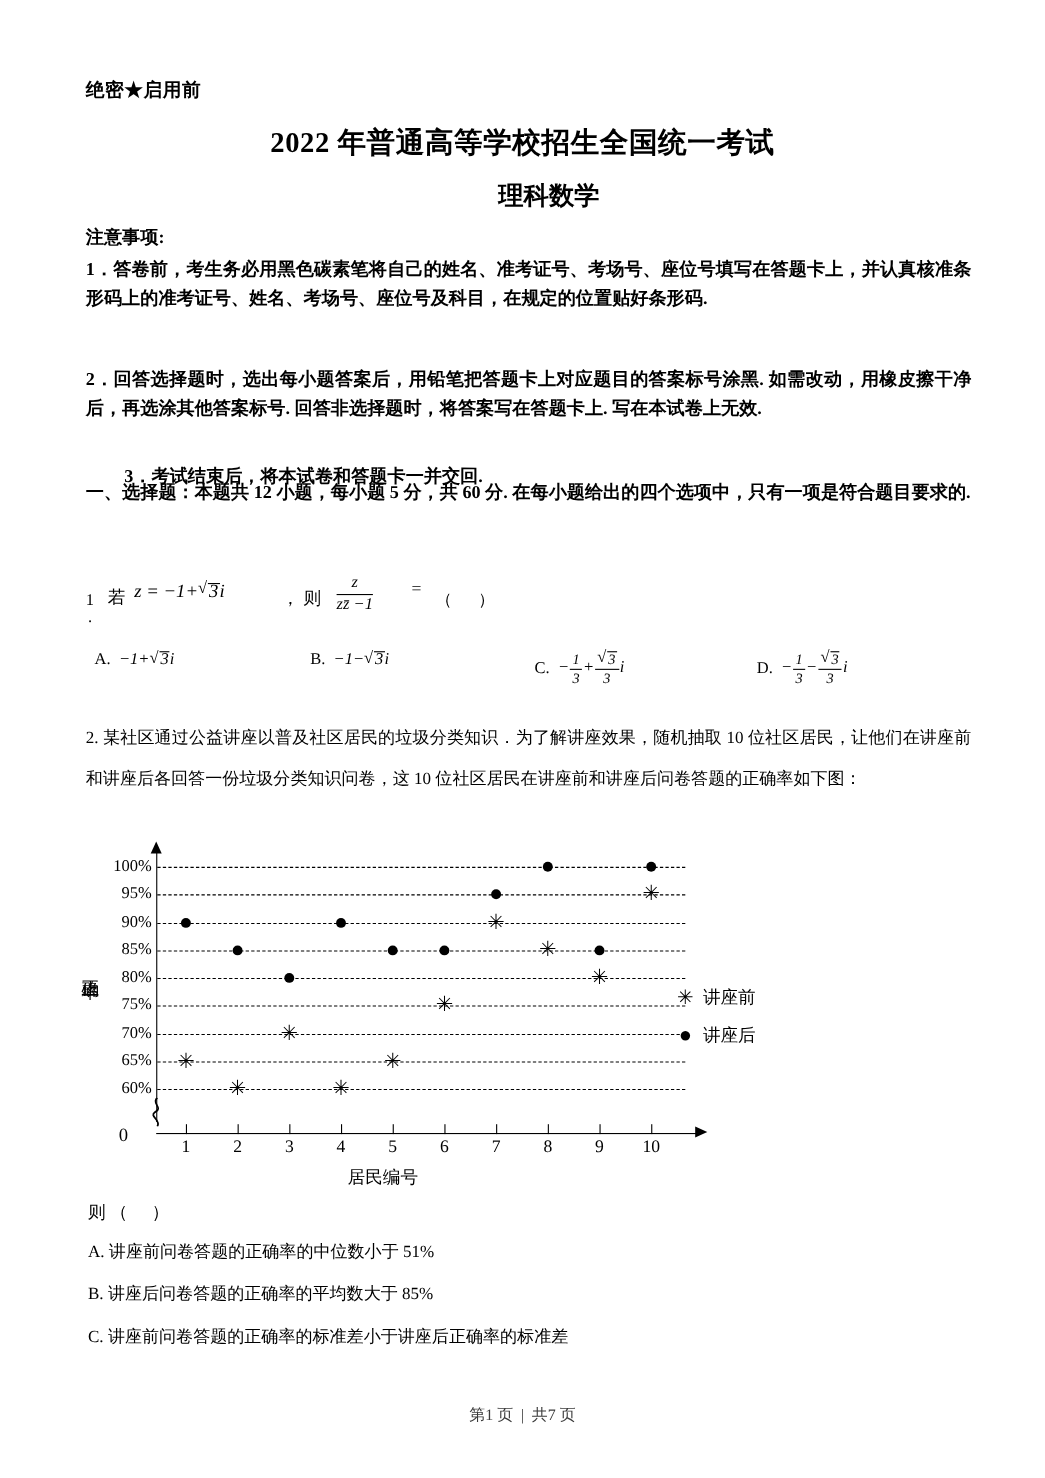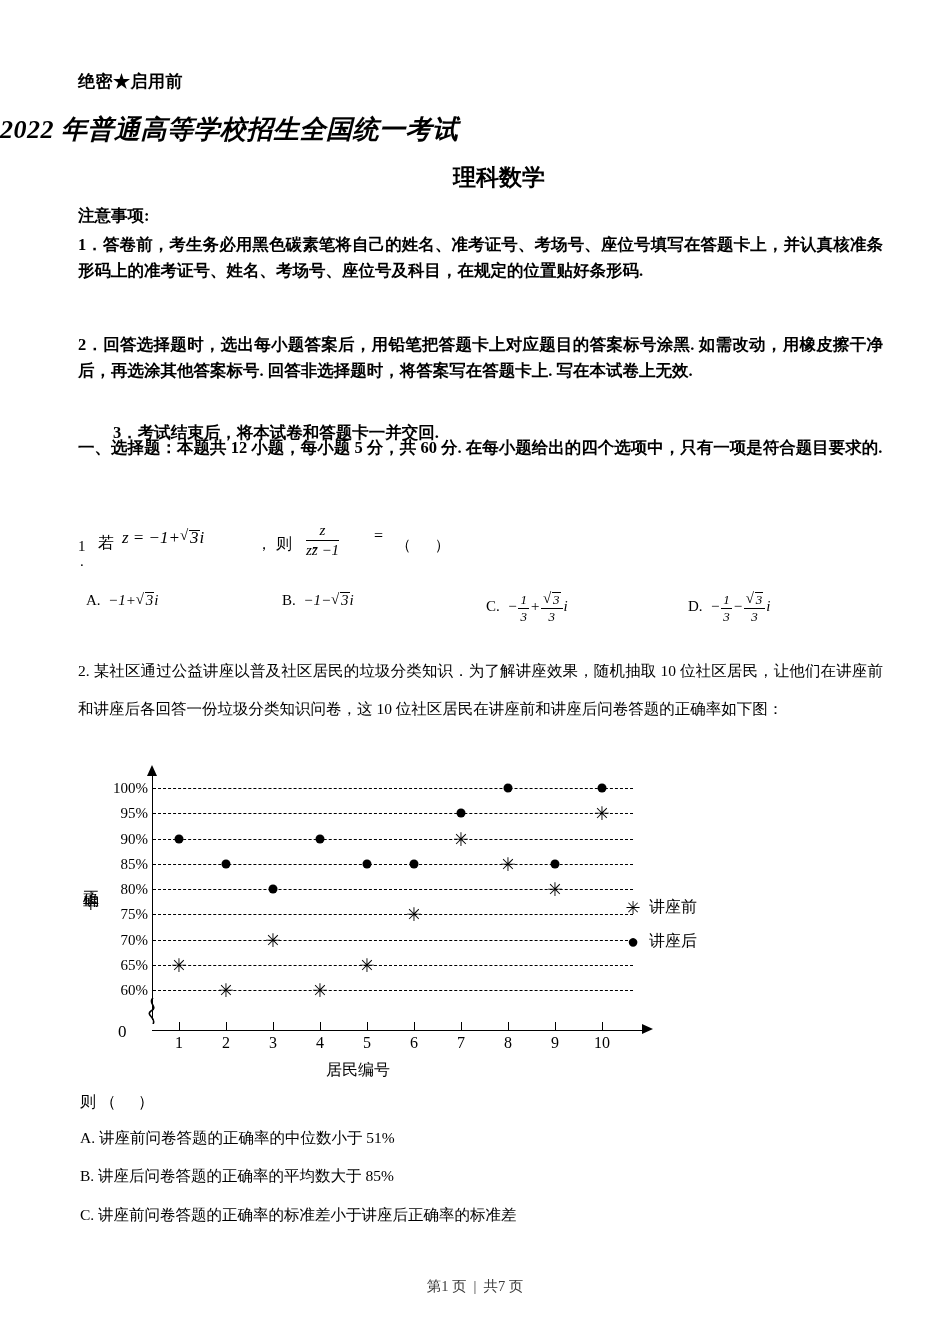--- a/index.html
+++ b/index.html
@@ -28,25 +28,24 @@
     left: 78px;
     top: 70px;
     font-size: 17px;
     font-weight: bold;
     letter-spacing: 0.5px;
   }
   .main-title {
     position: absolute;
     left: 0; right: 0;
     top: 112px;
-    text-align: left;
+    text-align: center;
     font-size: 26px;
     font-weight: bold;
     letter-spacing: 0.5px;
-    font-style: italic;
   }
   .sub-title {
     position: absolute;
     left: 0; right: 0;
     top: 162px;
     text-align: center;
     font-size: 23px;
     font-weight: bold;
     padding-left: 48px;
   }
@@ -198,21 +197,21 @@
     top: 652px;
     width: 805px;
     font-size: 15.5px;
     line-height: 38px;
     text-align: justify;
   }
 
   
   .chart {
     position: absolute;
-    left: 78px;
+    left: 68px;
     top: 770px;
     width: 700px;
     height: 310px;
   }
   .plot {
     position: absolute;
     left: 75px;
     top: 18px;
     width: 480px;
     height: 240px;

